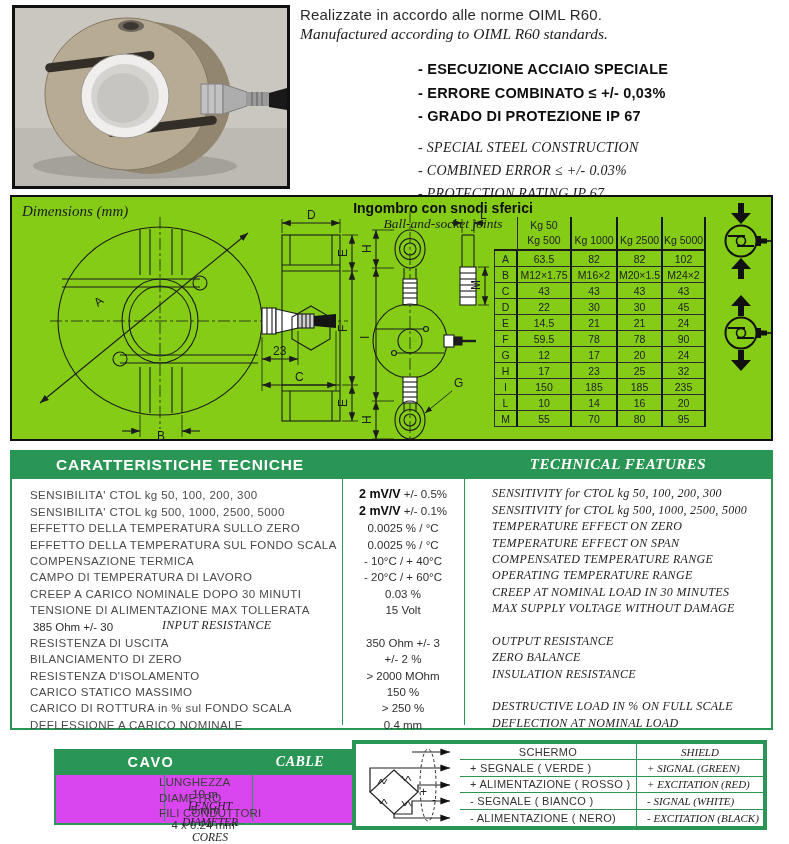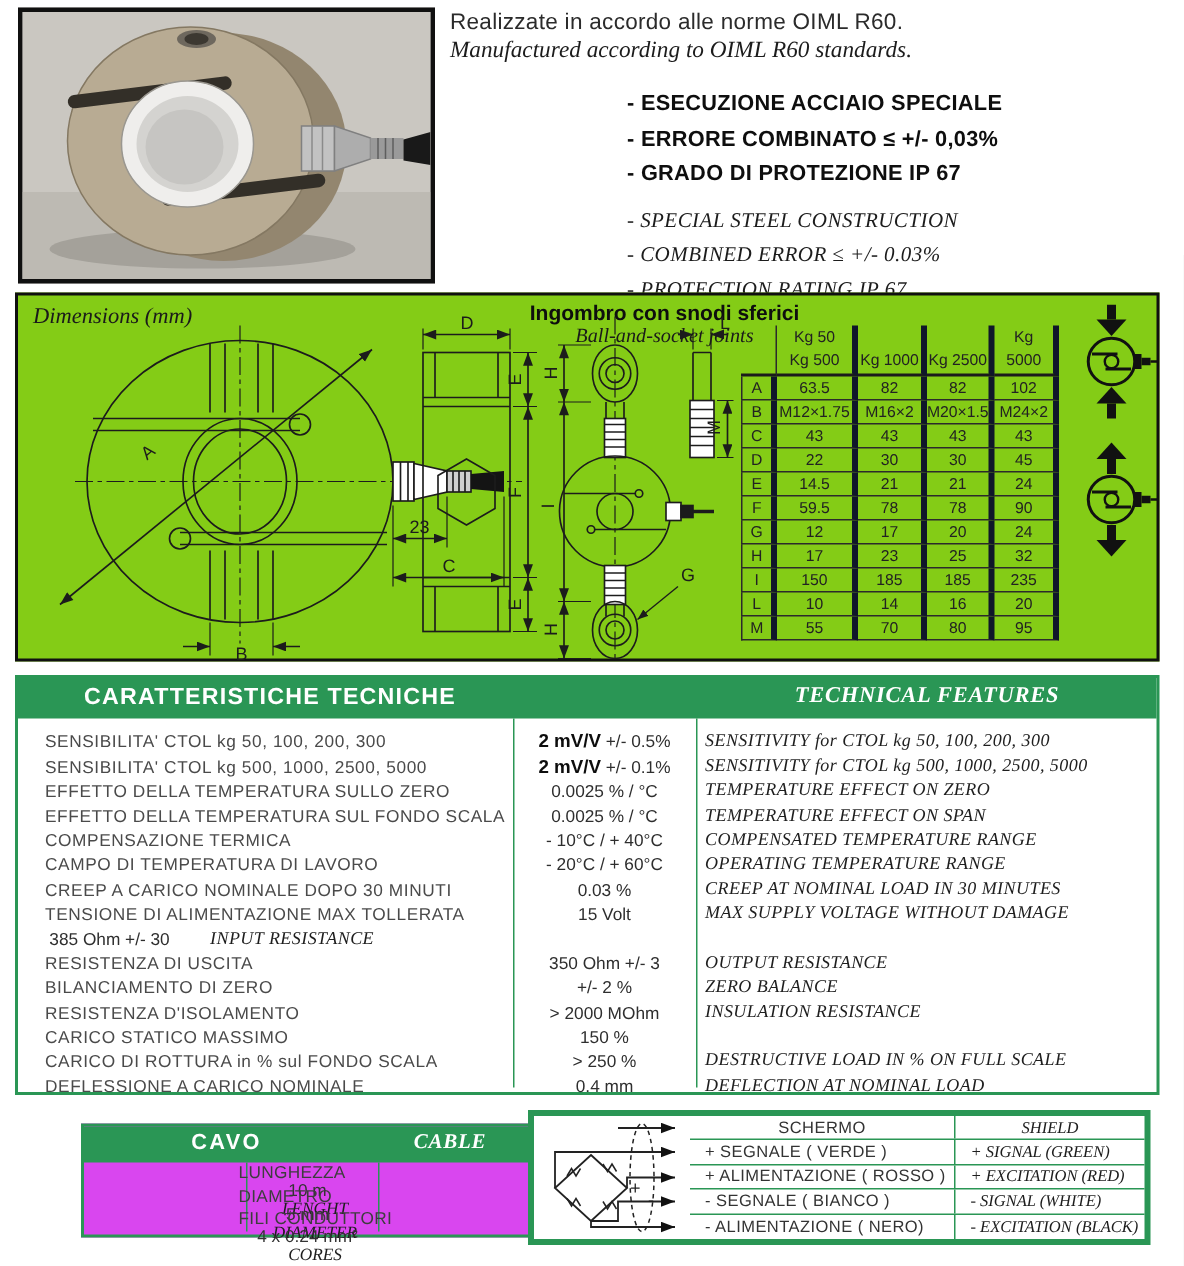--- a/index.html
+++ b/index.html
@@ -22,37 +22,37 @@
   .dims-box { left:10px; top:195px; width:763px; height:246px; border:2px solid #101010; background:#84cc16; }
   .dims-title { left:10px; top:6px; font:italic 15px "Liberation Serif", serif; color:#1a1a1a; }
   .joints-it { left:286px; top:3px; width:290px; text-align:center; font:bold 14px "Liberation Sans", sans-serif; color:#0e0e0e; }
   .joints-en { left:286px; top:19px; width:290px; text-align:center; font:italic 13.5px "Liberation Serif", serif; color:#1a1a1a; }
   .draw-svg { left:2px; top:12px; width:478px; height:232px; }
   .cap-icons { left:700px; top:6px; width:60px; height:172px; }
 
   
   .dim-table { left:482px; top:20px; width:212px; font-size:10.5px; color:#222; }
   .drow { display:flex; }
-  .dcell { display:flex; align-items:center; justify-content:center; border-right:4px solid #0f172a; border-bottom:1px solid #2b2b2b; height:16px; text-align:center; }
+  .dcell { display:flex; align-items:center; justify-content:center; border-right:2px solid #0f172a; border-bottom:1px solid #2b2b2b; height:16px; text-align:center; }
   .c0 { width:24px; border-left:1px solid #2b2b2b; }
   .c1 { width:54px; } .c2 { width:46px; } .c3 { width:45px; } .c4 { width:43px; }
   .dhead-row .dcell { height:34px; flex-direction:column; justify-content:flex-end; padding-bottom:1px; border-bottom:2px solid #1b1b1b; line-height:15px; }
   .dhead-row .c0 { border-left:none; border-right:1px solid #2b2b2b; }
 
   
   .tech-box { left:10px; top:450px; width:763px; height:280px; border:2px solid #2a9655; background:#fff; }
   .tech-bar { left:0; top:0; width:100%; height:27px; background:#2a9655; }
   .tech-title-it { left:44px; top:4px; color:#fff; font:bold 15.5px "Liberation Sans", sans-serif; letter-spacing:0.8px; }
   .tech-title-en { left:456px; top:4px; width:300px; text-align:center; color:#fff; font:italic bold 15px "Liberation Serif", serif; letter-spacing:0.5px; }
   .tech-rows { left:0; top:33px; right:0; }
   .trow { display:flex; height:16.4px; align-items:flex-end; }
   .t-it { width:330px; padding-left:18px; font-size:11.5px; color:#4a4a4a; letter-spacing:0.4px; white-space:nowrap; }
   .t-val { width:122px; text-align:center; font-size:11.5px; color:#2e2e2e; white-space:nowrap; }
   .t-val b { font-size:12.5px; color:#0d0d0d; }
-  .t-en { flex:1; padding-left:6px; font:italic 12px "Liberation Serif", serif; color:#1e1e1e; letter-spacing:0.3px; white-space:nowrap; }
+  .t-en { flex:1; padding-left:28px; font:italic 12px "Liberation Serif", serif; color:#1e1e1e; letter-spacing:0.3px; white-space:nowrap; }
   .vline { position:absolute; top:27px; bottom:3px; width:1px; background:#2a9655; }
 
   
   .cable-box { left:18px; top:749px; width:302px; height:76px; border:2px solid #2a9655; background:#d946ef;margin-left:36px; }
   .cable-bar { left:0; top:0; width:100%; height:24px; background:#2a9655; }
   .cable-title-it { left:0; top:3px; width:190px; text-align:center; font:bold 14.5px "Liberation Sans", sans-serif; color:#fff; letter-spacing:1.5px; }
   .cable-title-en { left:190px; top:3px; width:108px; text-align:center; font:italic bold 14px "Liberation Serif", serif; color:#fff; letter-spacing:0.5px; }
   .cable-rows { left:0; top:25px; right:0; }
   .crow { display:flex; height:15.6px; align-items:center;flex-direction:column; }
   .c-it { width:108px; padding-left:8px; font-size:11.5px; color:#3d3d3d; letter-spacing:0.2px; white-space:nowrap; }

